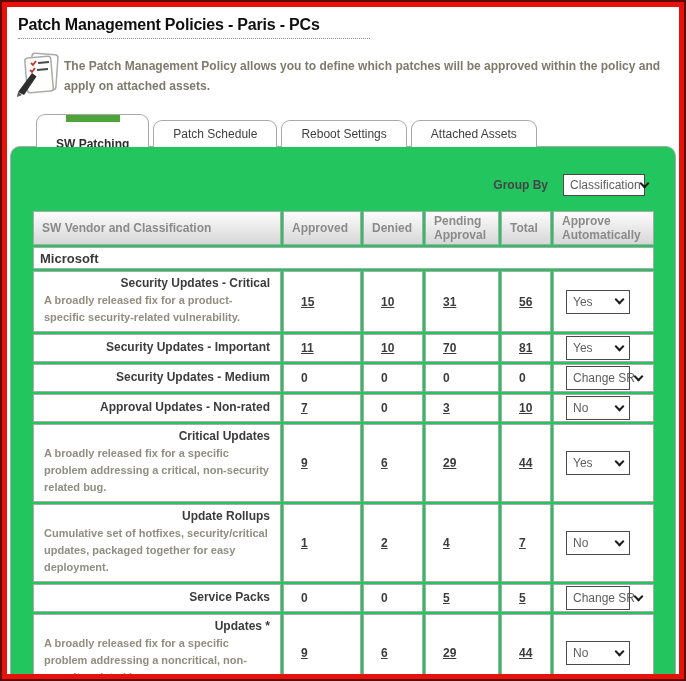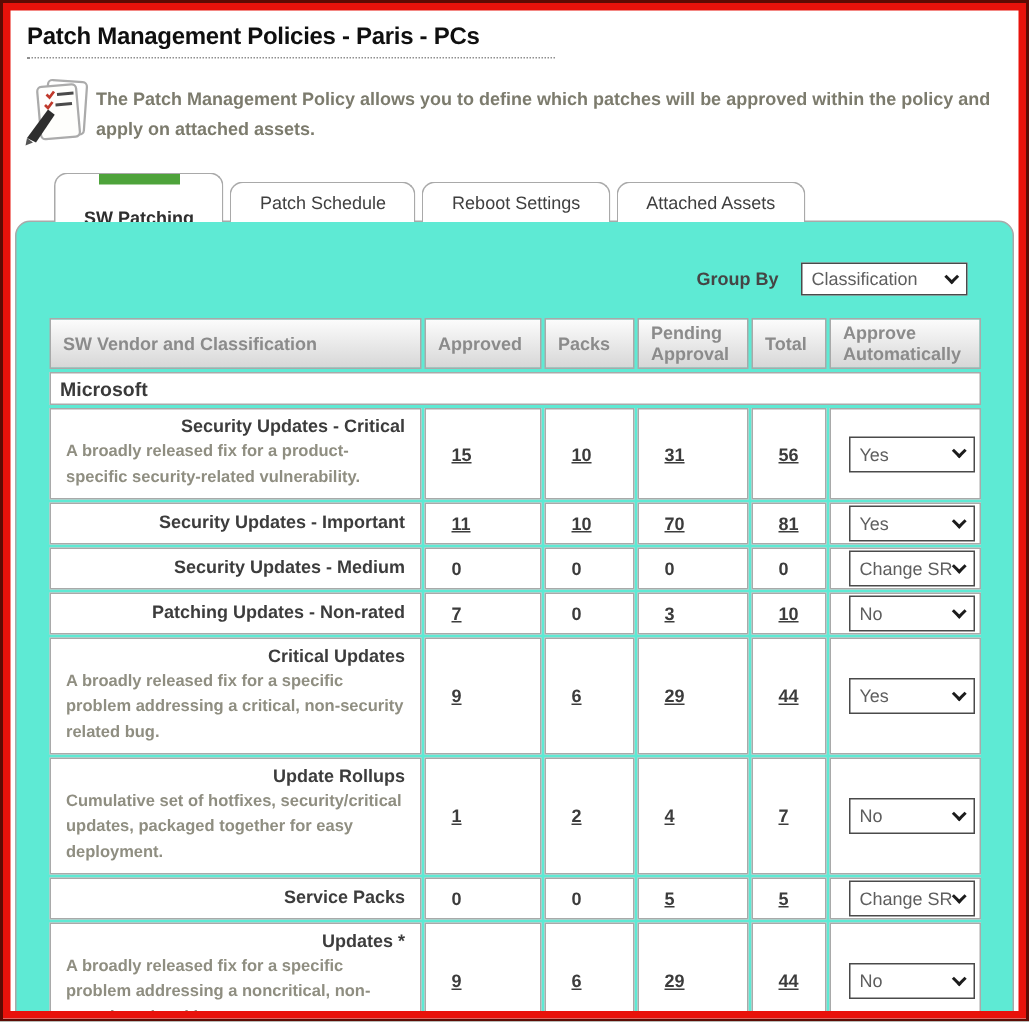--- a/index.html
+++ b/index.html
@@ -25,33 +25,33 @@
   
   .tabzone{margin:12px 3px 0 3px;}
   .tabs{display:flex;align-items:flex-end;gap:4px;margin-left:26px;position:relative;z-index:2;}
   .tab{position:relative;height:27px;background:#fff;border:1px solid var(--border-gray);border-bottom:none;
        border-radius:9px 9px 0 0;display:flex;align-items:center;justify-content:center;
        padding:0 19px;font-size:12px;color:#3f3f3f;margin-bottom:-1px;overflow:hidden;cursor:pointer;}
   .tab.active{height:33px;font-weight:bold;color:#2e2e2e;padding-top:25px;}
   .tab-accent{position:absolute;top:0;left:50%;transform:translateX(-50%);width:54px;height:7px;
        background:var(--tab-accent-green);}
   .panel{position:relative;z-index:1;border:1px solid var(--border-gray);border-radius:10px 10px 0 0;
-       background:#5eead4;height:534px;}
+       background:#22c55e;height:534px;}
 
   
   .groupby{display:flex;justify-content:flex-end;align-items:center;gap:15px;margin:27px 30px 0 0;}
   .groupby-label{font-size:12px;font-weight:bold;color:#454545;}
 
   
   .fake-select{border:1px solid #4a4a4a;background:#fff;display:flex;align-items:center;
-       justify-content:space-between;height:24px;width:84px;padding:0 6px 0 6px;cursor:pointer;}
+       justify-content:space-between;height:24px;width:64px;padding:0 6px 0 6px;cursor:pointer;}
   .fake-select .sel-text{font-size:12px;color:#5e5e5e;white-space:nowrap;}
   .chevron{width:7px;height:7px;border-right:2px solid #1c1c1c;border-bottom:2px solid #1c1c1c;
        transform:rotate(45deg);margin-top:-4px;flex:0 0 auto;}
-  .fake-select.wide{width:111px;height:22px;}
+  .fake-select.wide{width:82px;height:22px;}
 
   
   table.patch{margin:13px 0 0 20px;width:625px;border-collapse:separate;border-spacing:2px;table-layout:fixed;}
   th,td{border:1px solid var(--border-gray);}
   thead th{background:linear-gradient(#fcfcfc,#d7d7d7);color:var(--header-text);font-size:12px;font-weight:bold;
        text-align:left;padding:2px 8px;height:32px;vertical-align:middle;line-height:14px;}
   thead th.c{}
   td.group-cell{font-size:13px;font-weight:bold;color:#3a3a3a;padding:2px 6px;height:22px;background:#fff;}
   td.cell-name{padding:3px 10px 5px 10px;background:#fff;vertical-align:middle;}
   .row-title{font-size:12px;font-weight:bold;color:var(--title-dark);line-height:17px;text-align:right;}
@@ -120,21 +120,21 @@
               <col style="width:78px">
               <col style="width:60px">
             <col style="width:74px">
               <col style="width:50px">
               <col style="width:101px">
           </colgroup>
           <thead>
             <tr>
               <th>SW Vendor and Classification</th>
               <th class="c">Approved</th>
-              <th class="c">Packs</th>
+              <th class="c">Denied</th>
               <th>Pending Approval</th>
               <th class="c">Total</th>
               <th>Approve Automatically</th>
             </tr>
           </thead>
           <tbody>
             <tr>
               <td class="group-cell" colspan="6">Microsoft</td>
             </tr>
           <tr>
@@ -178,21 +178,21 @@
                 <td class="cell-num"><span class="num">0</span></td>
                 <td class="cell-select">
                   <div class="fake-select">
                     <span class="sel-text">Change SR</span>
                     <span class="chevron"></span>
                   </div>
                 </td>
               </tr>
               <tr>
                 <td class="cell-name">
-                  <div class="row-title">Patching Updates - Non-rated</div>
+                  <div class="row-title">Approval Updates - Non-rated</div>
                 </td>
                 <td class="cell-num"><span class="num link">7</span></td>
                 <td class="cell-num"><span class="num">0</span></td>
                 <td class="cell-num"><span class="num link">3</span></td>
                 <td class="cell-num"><span class="num link">10</span></td>
                 <td class="cell-select">
                   <div class="fake-select">
                     <span class="sel-text">No</span>
                     <span class="chevron"></span>
                   </div>

